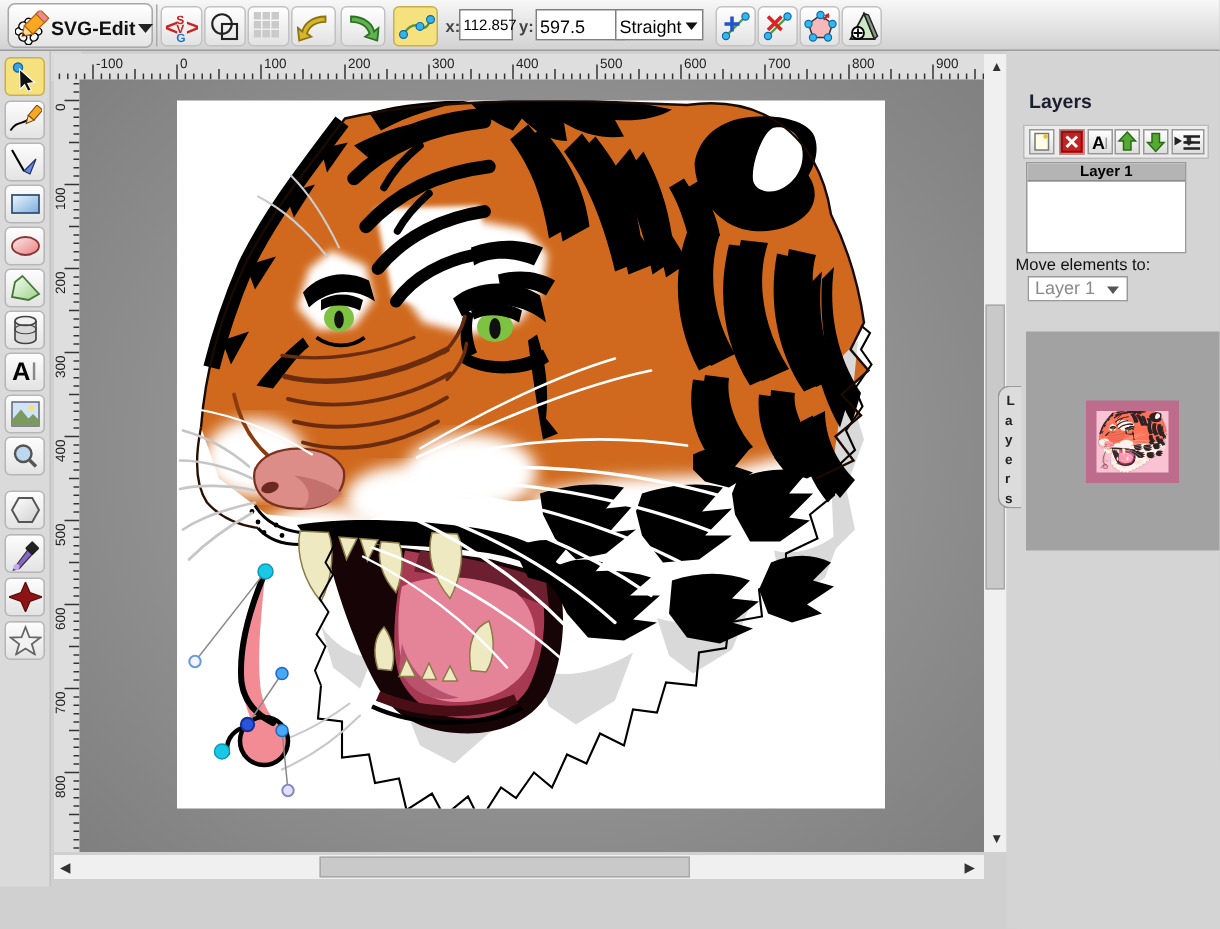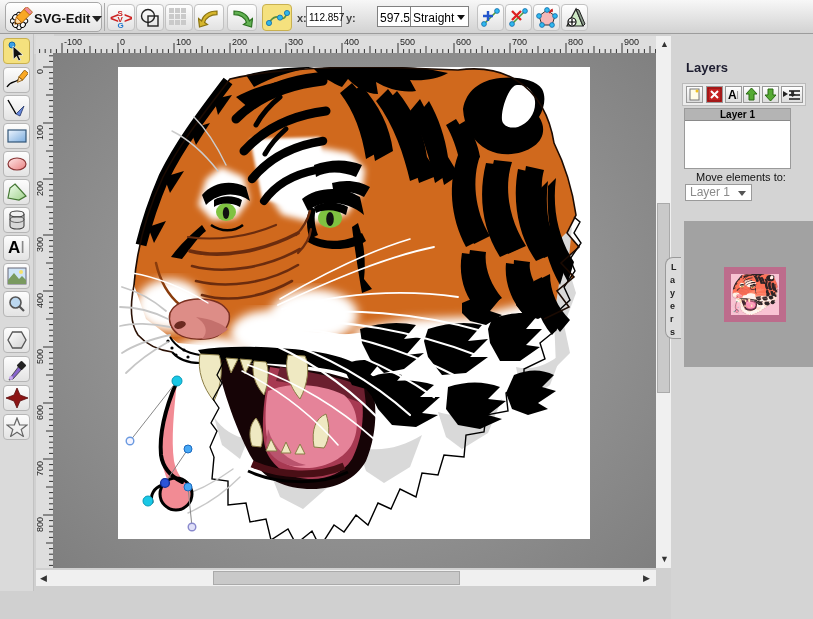--- a/index.html
+++ b/index.html
@@ -43,21 +43,21 @@
 #hthumb { position:absolute; left:177px; top:1px; width:247px; height:14px; background:#c9c9c9; border:1px solid #aaa; }
 .sarrow { position:absolute; font-size:9px; color:#333; }
 
 
 #rightpanel { position:absolute; left:671px; top:34px; width:142px; height:585px; background:#d4d4d4; }
 #layersHead { position:absolute; left:15px; top:26px; font-size:13px; font-weight:bold; color:#1d1d30; }
 #layerbtns { position:absolute; left:11px; top:49px; width:124px; height:23px; background:#ececec; border:1px solid #bbb; }
 .lyb { position:absolute; top:2px; width:17px; height:17px; border:1px solid #999; background:linear-gradient(#fff,#ddd); }
 #layertable { position:absolute; left:13px; top:74px; width:107px; height:61px; background:#fff; border:1px solid #9a9a9a; }
 #layertable .hd { height:12px; background:#b4b4b4; border-bottom:1px solid #8a8a8a; text-align:center; font-size:10px; font-weight:bold; color:#000; line-height:12px;}
-#moveto { position:absolute; left:25px; top:137px; font-size:11px; color:#111; }
+#moveto { position:absolute; left:6px; top:137px; font-size:11px; color:#111; }
 #layersel { position:absolute; left:14px; top:150px; width:67px; height:17px; background:#fff; border:1px solid #9a9a9a; font-size:12px; color:#8a8a8a; padding-left:4px; }
 #darkblock { position:absolute; left:13px; top:187px; width:129px; height:146px; background:#a2a2a2; }
 #sidetab { position:absolute; left:665px; top:257px; width:16px; height:82px; background:#dcdcdc; border:1px solid #9a9a9a; border-right:none; border-radius:8px 0 0 8px; }
 #sidetab span { position:absolute; left:4px; font-size:9px; font-weight:bold; color:#222; }
 #thumbframe { position:absolute; left:724px; top:267px; width:62px; height:55px; background:#bd6c8c; }
 #thumbinner { position:absolute; left:7px; top:7px; width:48px; height:41px; background:#f9c3d3; }
 
 
 #footer { position:absolute; left:0; top:591px; width:813px; height:28px; background:#d0d0d0; }
 #zoominput { position:absolute; left:64px; top:3px; width:56px; height:21px; background:#fff; border:1px solid #858585; font-size:12px; padding:3px 0 0 5px; }
@@ -138,21 +138,21 @@
   <svg class="abs" style="left:266px;top:8px" width="24" height="20" viewBox="0 0 24 20">
     <path d="M3 15 C7 8 12 8 15 10 C18 12 20 8 21 5" fill="none" stroke="#5a8f3c" stroke-width="1.6"></path>
     <circle cx="3" cy="15" r="2.6" fill="#30b6e8" stroke="#1268a8" stroke-width="0.8"></circle>
     <circle cx="14" cy="9.6" r="2.6" fill="#30b6e8" stroke="#1268a8" stroke-width="0.8"></circle>
     <circle cx="21" cy="5" r="2.6" fill="#30b6e8" stroke="#1268a8" stroke-width="0.8"></circle>
   </svg>
 
   <span class="tlabel" style="left:297px">x:</span>
   <div class="tinput" style="left:306px;width:36px;font-size:10px;padding-top:5px">112.857</div>
   <span class="tlabel" style="left:346px">y:</span>
-  <div class="tinput" style="left:377px;width:60px;font-size:12px">597.5</div>
+  <div class="tinput" style="left:357px;width:60px;font-size:12px">597.5</div>
   <div class="tinput" style="left:410px;width:59px;padding-top:4px;font-size:12px">Straight
     <span class="abs" style="left:46px;top:8px;width:0;height:0;border-left:4px solid transparent;border-right:4px solid transparent;border-top:5px solid #111"></span>
   </div>
 
   <div class="tbtn" style="left:477px;width:27px"></div>
   <svg class="abs" style="left:480px;top:7px" width="21" height="21" viewBox="0 0 21 21">
     <line x1="4" y1="17" x2="17" y2="4" stroke="#4f9d3d" stroke-width="1.6"></line>
     <circle cx="17" cy="4" r="2.4" fill="#2fb9ee" stroke="#1268a8" stroke-width="0.8"></circle>
     <circle cx="4" cy="17" r="2.4" fill="#2fb9ee" stroke="#1268a8" stroke-width="0.8"></circle>
     <path d="M8 4 L8 14 M3 9 L13 9" stroke="#2255cc" stroke-width="2.4"></path>

